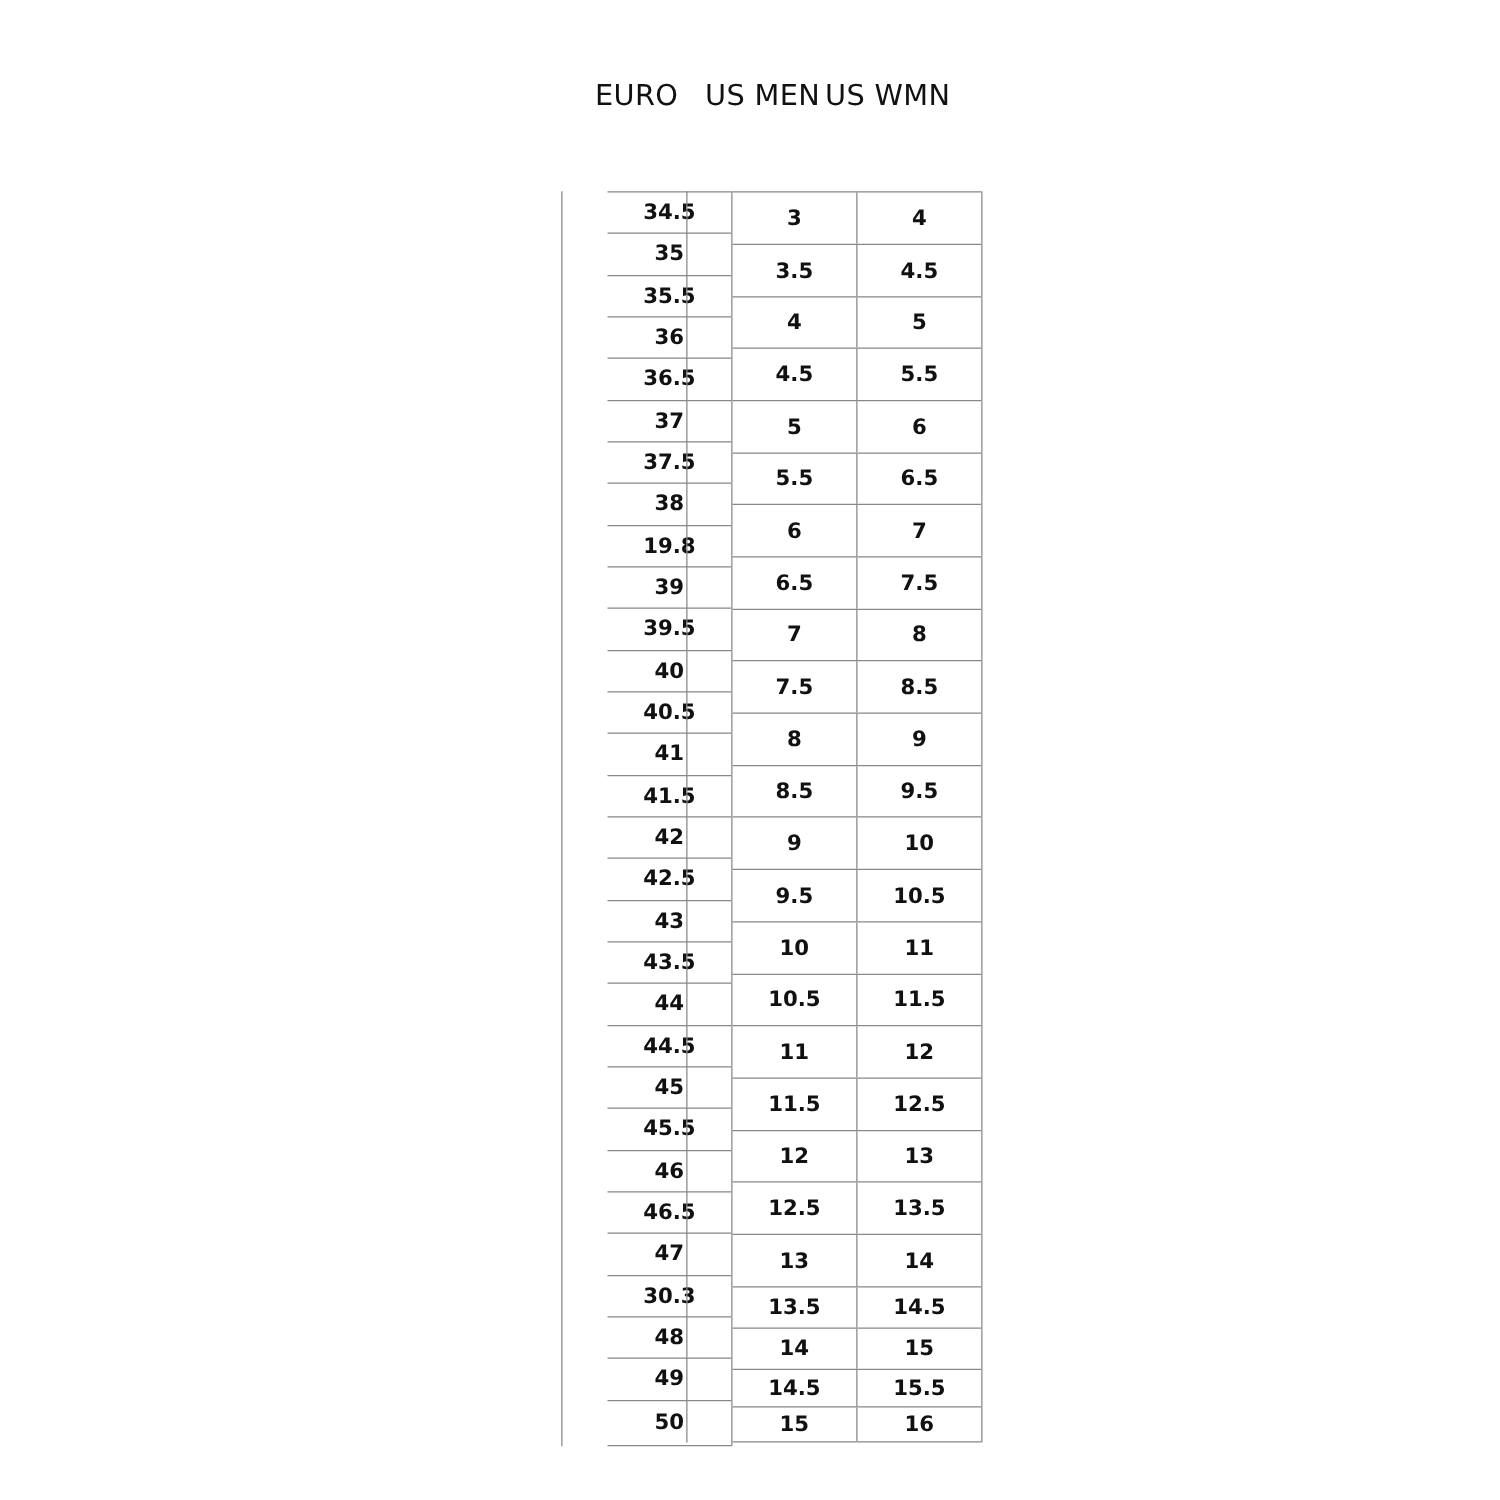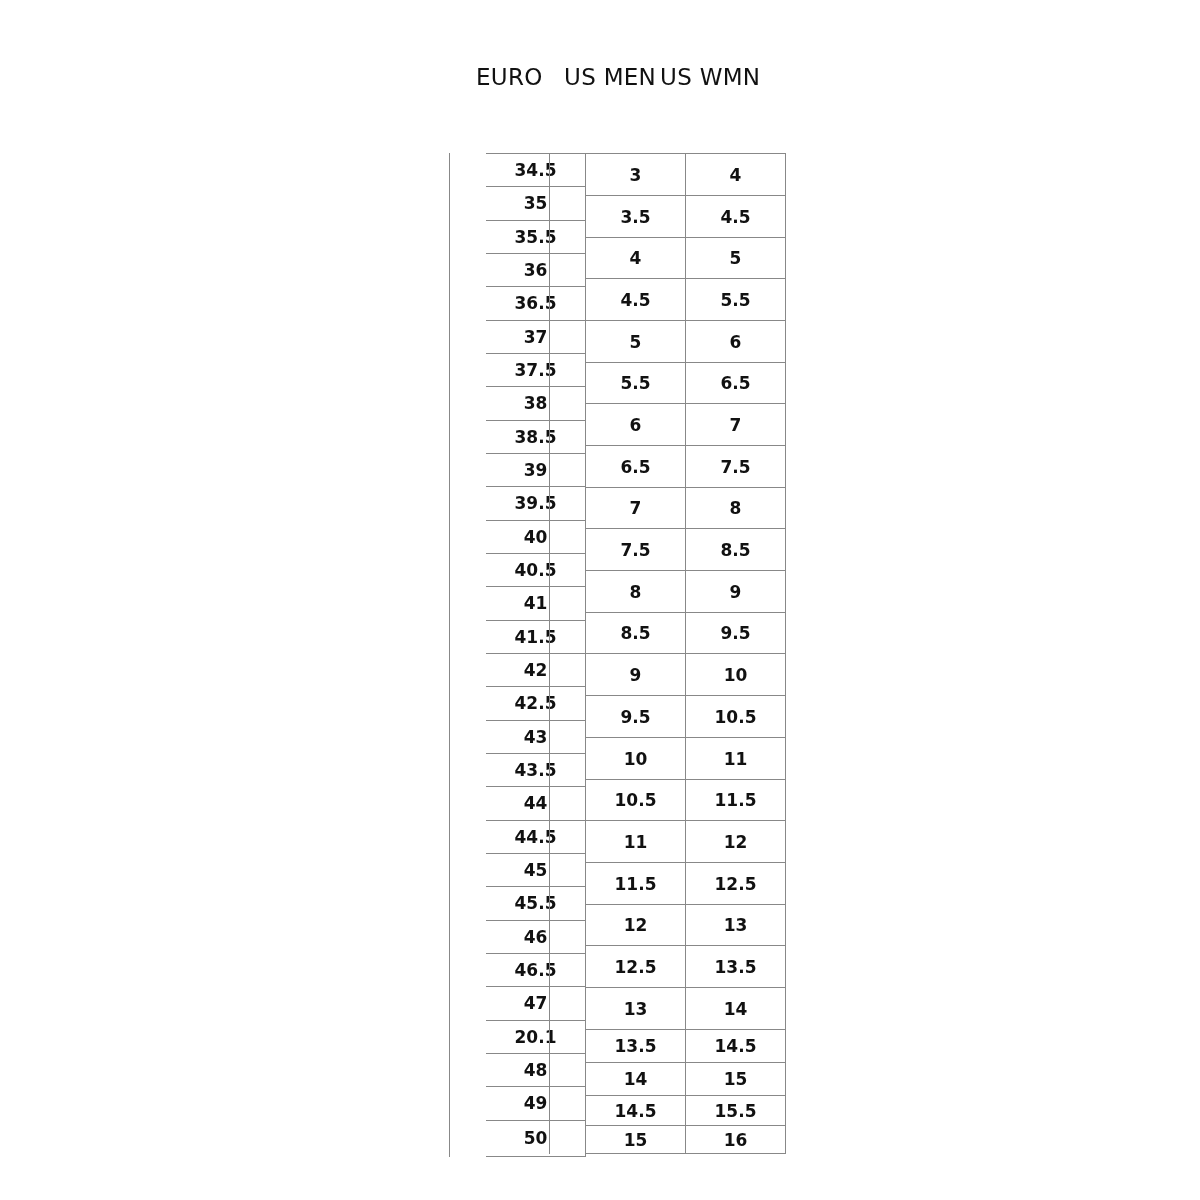--- a/index.html
+++ b/index.html
@@ -44,21 +44,21 @@
     <div class="row" style="height: 33.33px;">
       <div class="cell">37</div>
     </div>
     <div class="row" style="height: 33.33px;">
       <div class="cell">37.5</div>
     </div>
     <div class="row" style="height: 33.33px;">
       <div class="cell">38</div>
     </div>
     <div class="row" style="height: 33.33px;">
-      <div class="cell">38.5</div>
+      <div class="cell">19.8</div>
     </div>
     <div class="row" style="height: 33.33px;">
       <div class="cell">39</div>
     </div>
     <div class="row" style="height: 33.33px;">
       <div class="cell">39.5</div>
     </div>
     <div class="row" style="height: 33.33px; align-items: center;">
       <div class="cell">40</div>
     </div>
@@ -98,21 +98,21 @@
     <div class="row" style="height: 33.33px;">
       <div class="cell">46</div>
     </div>
     <div class="row" style="height: 33.33px;">
       <div class="cell">46.5</div>
     </div>
     <div class="row" style="height: 33.33px;">
       <div class="cell">47</div>
     </div>
     <div class="row" style="height: 33.33px;">
-      <div class="cell">20.1</div>
+      <div class="cell">30.3</div>
     </div>
     <div class="row" style="height: 33.33px;">
       <div class="cell">48</div>
     </div>
     <div class="row" style="height: 33.33px;">
       <div class="cell">49</div>
     </div>
     <div class="row" style="height: 37px;">
       <div class="cell">50</div>
     </div>

